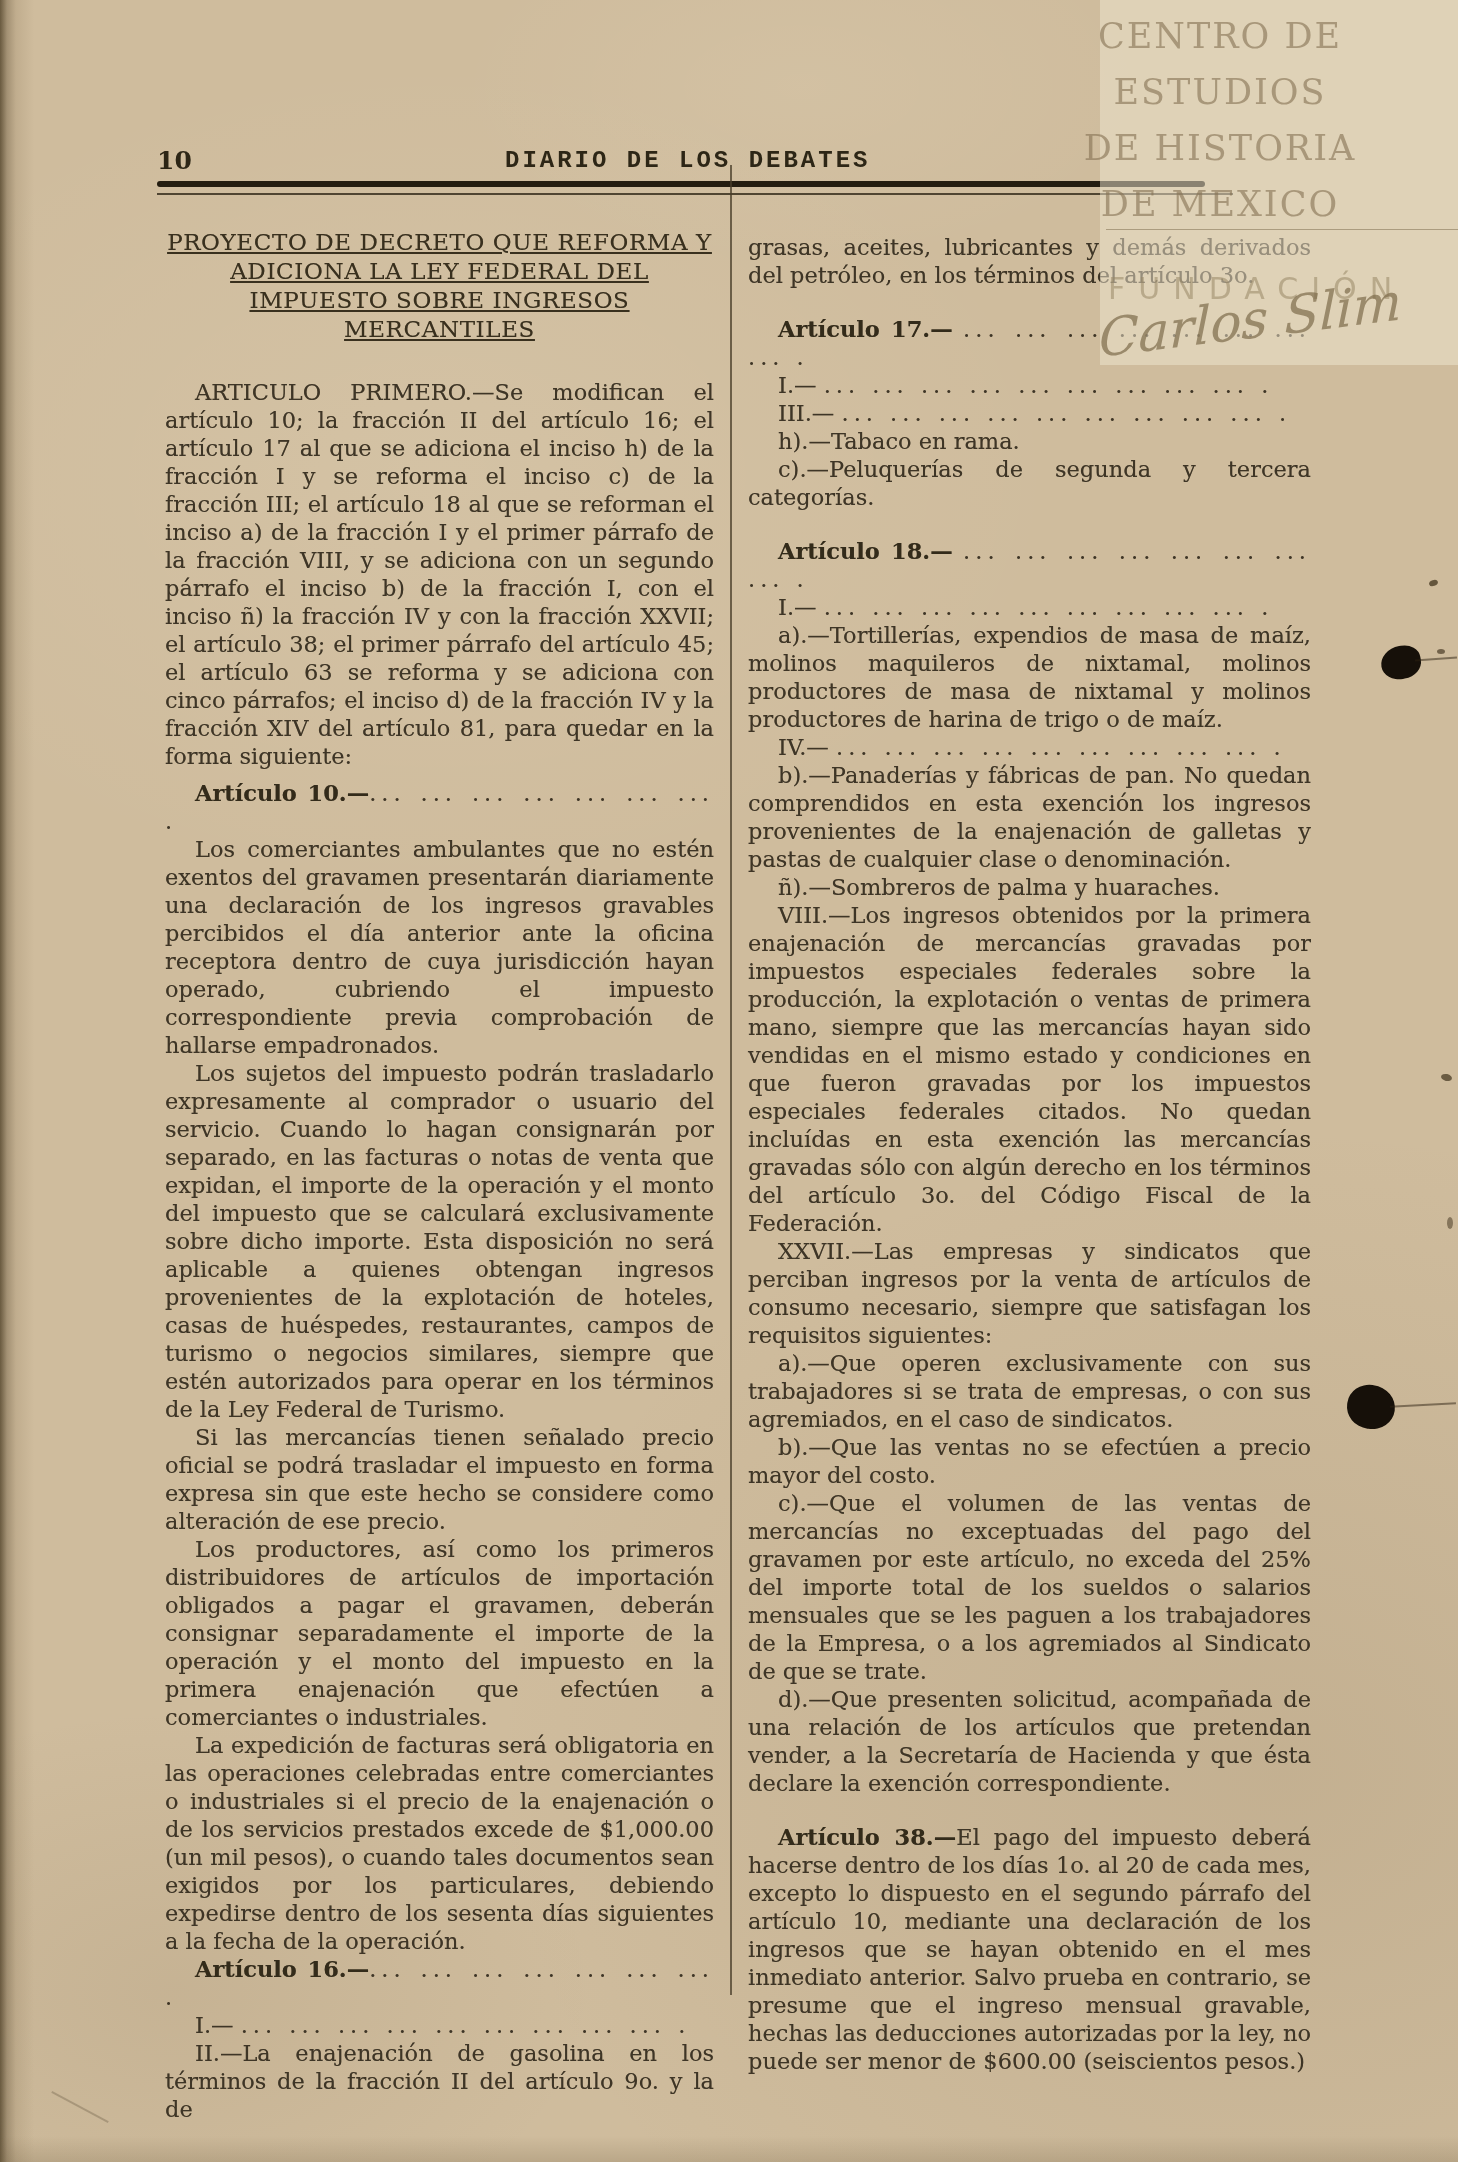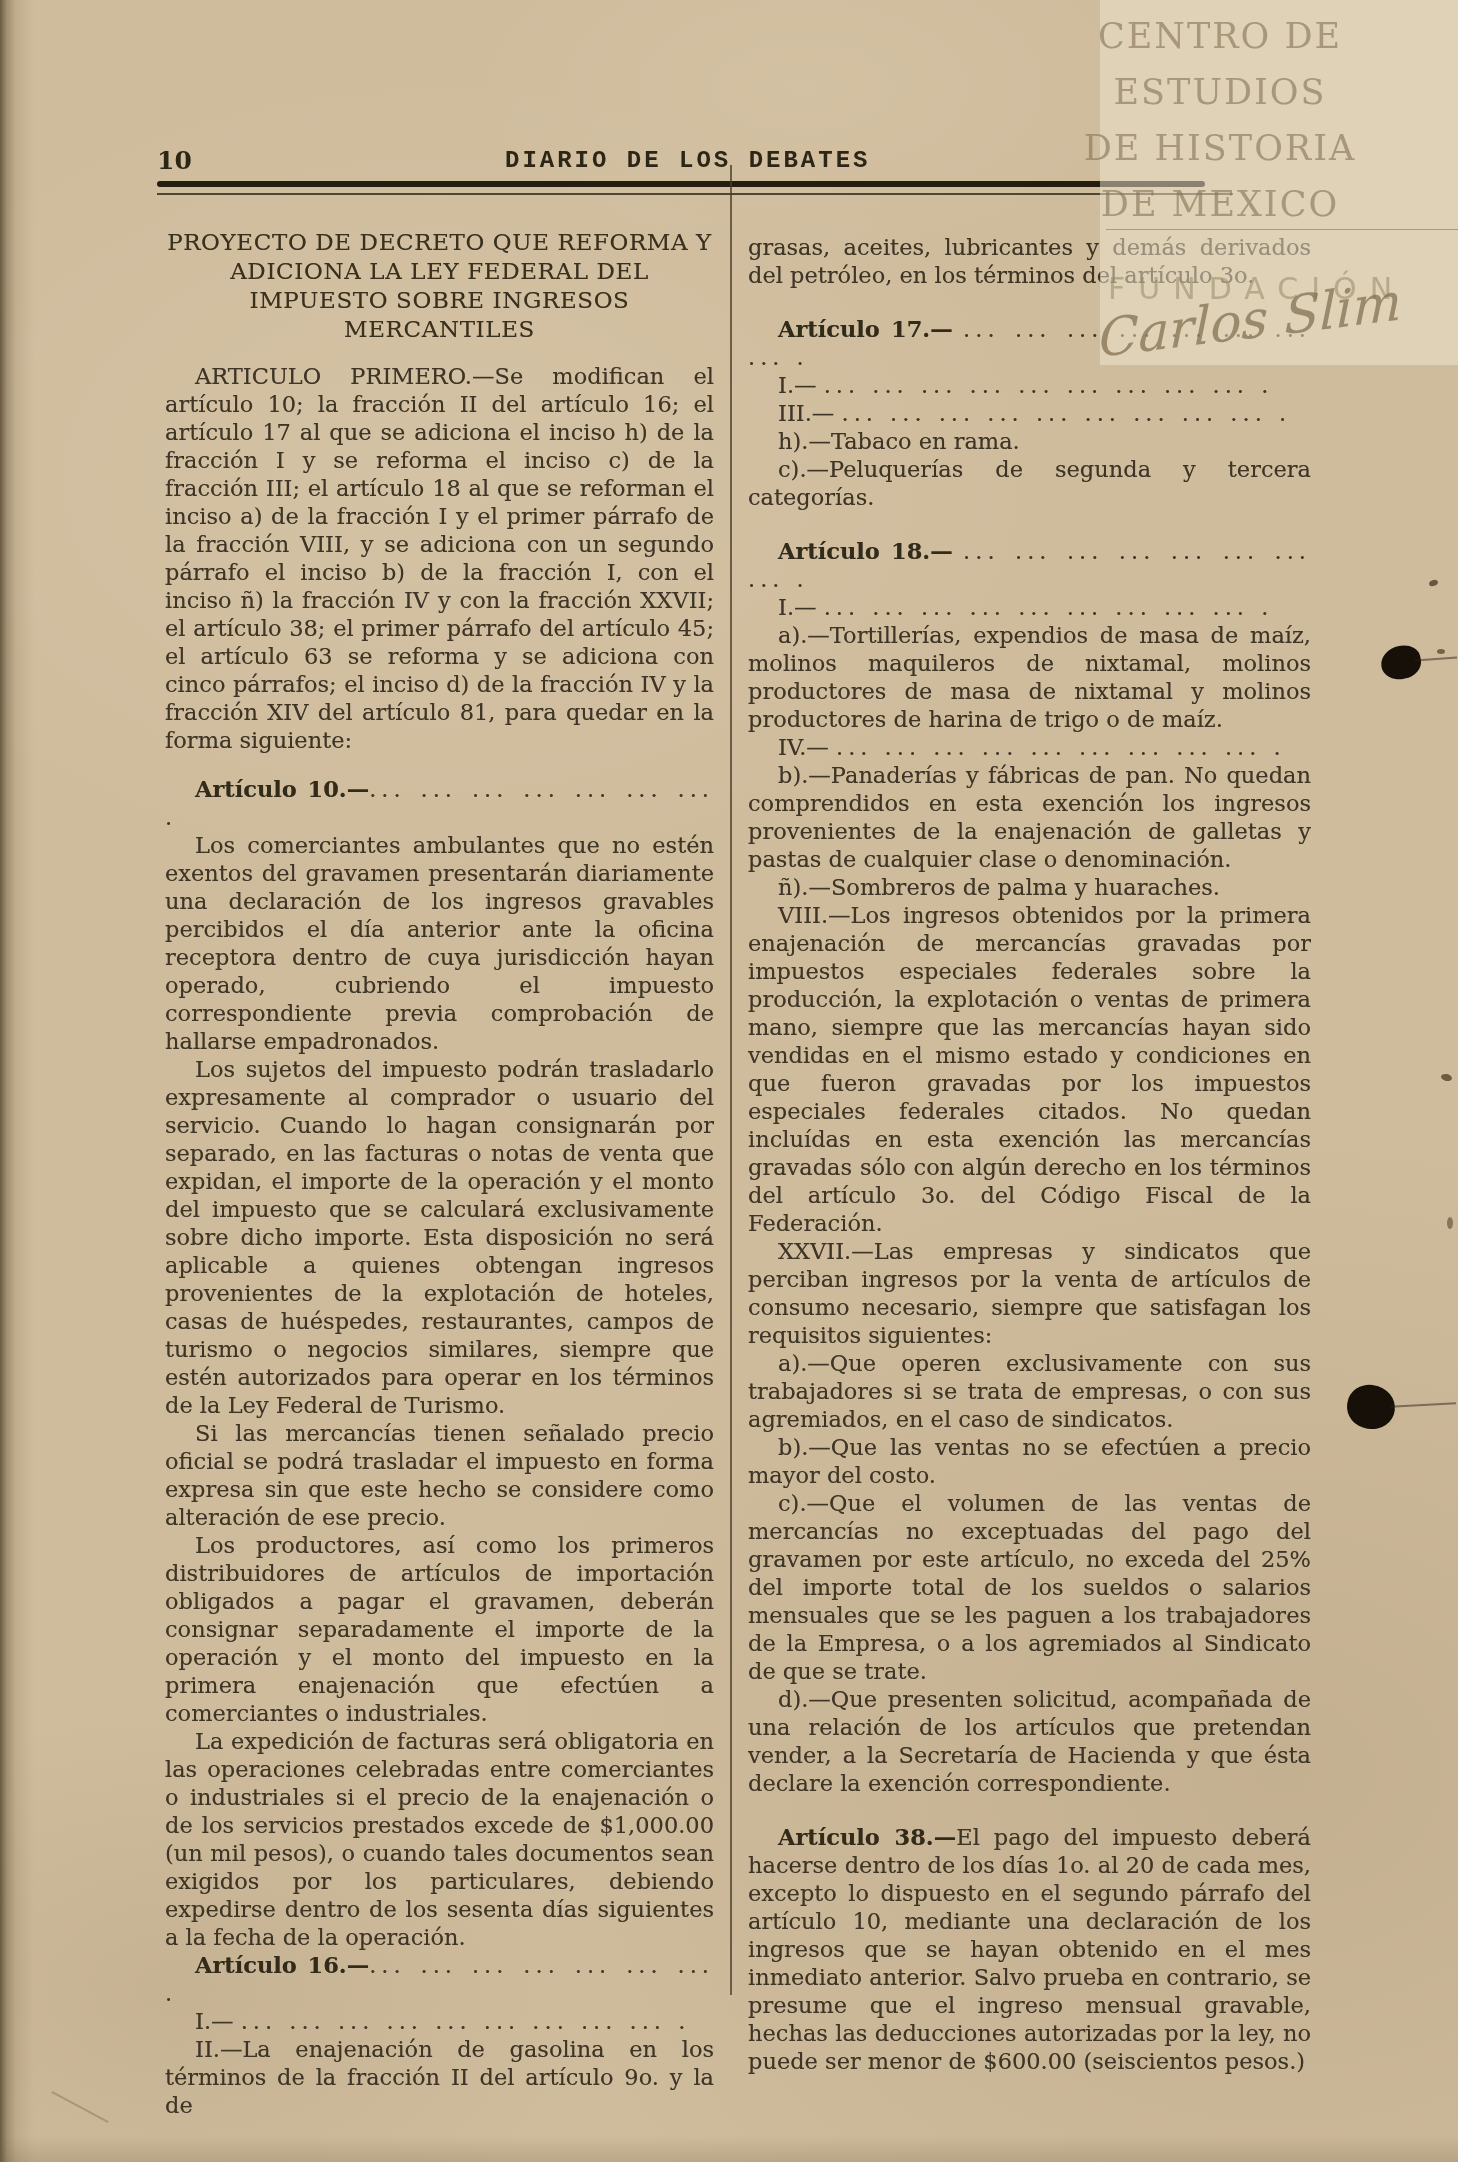--- a/index.html
+++ b/index.html
@@ -46,26 +46,26 @@
     position:absolute;
     text-align:justify;
     font-size:22.5px; line-height:28px;
     text-shadow:0 0 0.6px rgba(62,53,38,0.45);
   }
   .col-left  { left:165px; top:228px; width:549px; }
   .col-right { left:748px; top:233px; width:563px; }
 
   .doc-heading {
     text-align:center; font-size:23px; line-height:29px;
-    letter-spacing:0.6px; color:#39301e; margin:0 0 18px 0;
+    letter-spacing:0.6px; color:#39301e; margin:0 0 34px 0;text-decoration:underline;
   }
   .para { margin:0; text-indent:30px; }
   .para.flush { text-indent:0; }
   .para.gap { margin-top:26px; }
-  .para.gap-sm { margin-top:21px; }
+  .para.gap-sm { margin-top:9px; }
   .lead { font-weight:bold; color:#332b1a; }
   .lead.plain { font-weight:normal; color:inherit; }
   .dots { letter-spacing:5px; }
 
   
   .wm-overlay {
     position:absolute; left:1100px; top:0; width:358px; height:365px;
     background:rgba(240,231,209,0.5);
   }
   .wm-text {

